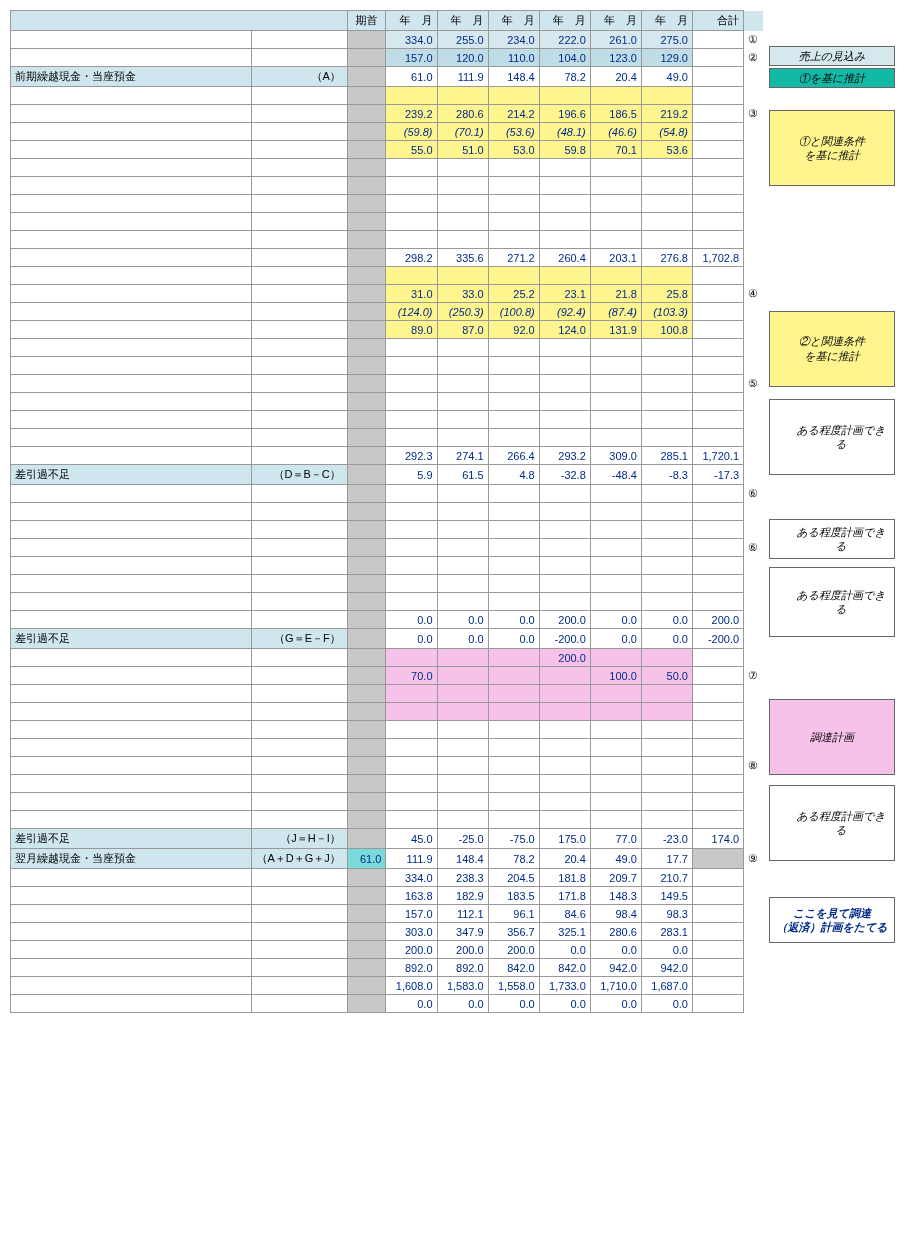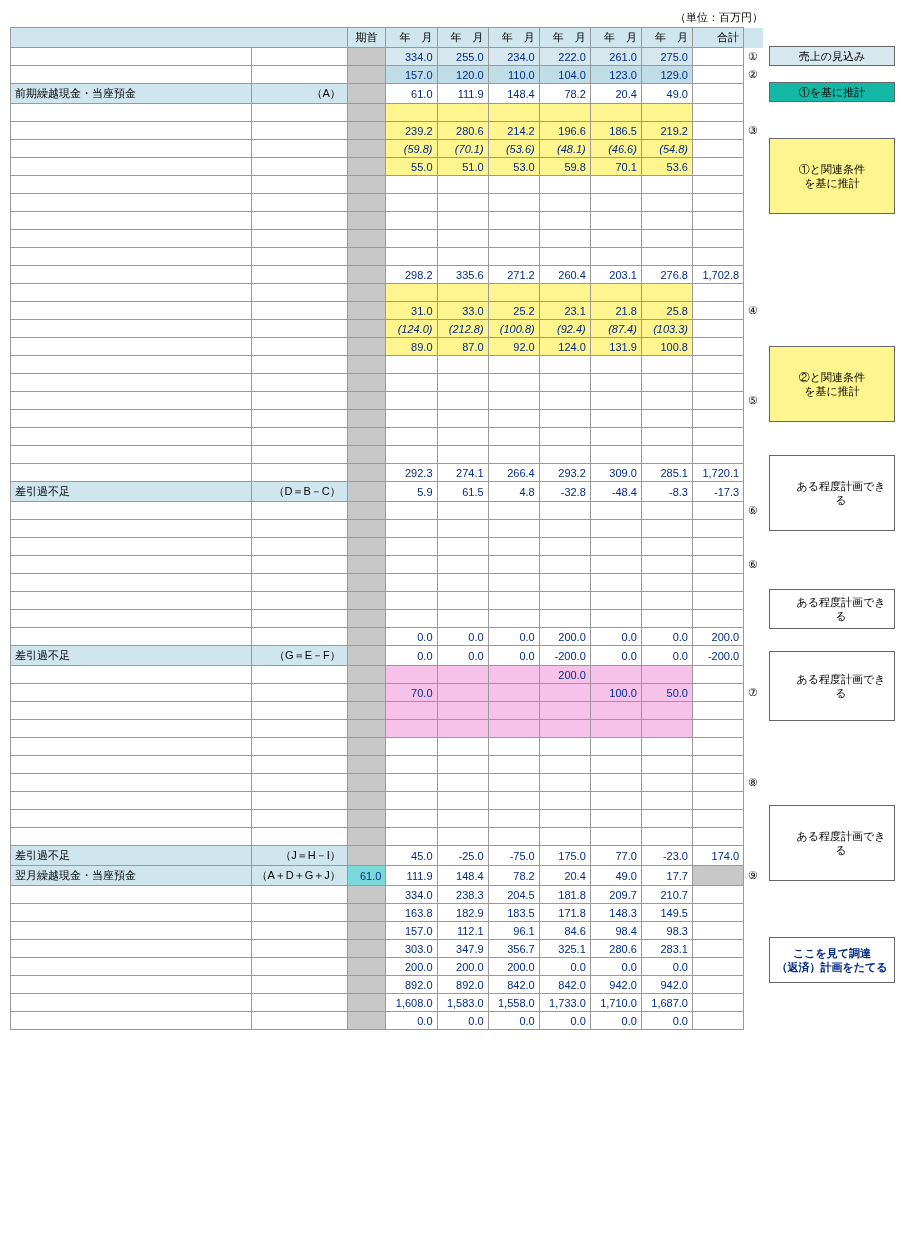--- a/index.html
+++ b/index.html
@@ -30,40 +30,39 @@
   .grey { background: #c8c8c8; }
   .teal { background: #7adada; }
   .blue-light { background: #d6e7ee; }
   .blue-med { background: #bfdce7; }
   .yellow { background: #fff58f; }
   .pink { background: #f7c2ea; }
   .num { color: #002b88; font-variant-numeric: tabular-nums; }
   .num-italic { color: #002b88; font-style: italic; }
   .tbl-unit { text-align:right; font-size:11px; margin-bottom:2px; }
   .side { margin-left: 6px; }
-  .side-row { display:flex; align-items:flex-start; margin-bottom:16px; }
+  .side-row { display:flex; align-items:center; margin-bottom:2px;font-style:italic; }
   .side-box {
     border:1px solid #666; padding:4px 6px; width:126px;
     font-size:11px; line-height:1.3; display:flex; align-items:center; justify-content:center;
     text-align:center;
   }
   .box-bluelt { background:#d6e7ee; }
   .box-bluemd { background:#14b8a6; }
   .box-yellow { background:#fff58f; }
   .box-pink { background:#f7c2ea; }
   .box-white { background:#fff;padding-left:24px; }
   .box-emph { background:#fff; color:#002b88; font-weight:bold; }
   .marker-col { width:18px; }
 </style>
 </head>
 <body>
 
 <div class="page">
   <div>
-    <div class="tbl-unit">（単位：百万円）</div>
     <table class="main-table" id="mt">
         <tbody>
           <tr class="hdr-row">
             <td class="label hdr-lbl" colspan="2"></td>
             <td class="col-period">期首</td>
             <td class="col-head">年　月</td>
             <td class="col-head">年　月</td>
             <td class="col-head">年　月</td>
             <td class="col-head">年　月</td>
             <td class="col-head">年　月</td>
@@ -296,21 +295,21 @@
             <td class="num "></td>
             <td class="marker-col" style="border:none;text-align:center">④</td>
           </tr>
         </tbody>
         <tbody>
           <tr>
             <td class="label "></td>
             <td class="equ " style="width:90px"></td>
             <td class="grey num"></td>
             <td class="yellow num-italic">(124.0)</td>
-            <td class="yellow num-italic">(212.8)</td>
+            <td class="yellow num-italic">(250.3)</td>
             <td class="yellow num-italic">(100.8)</td>
             <td class="yellow num-italic">(92.4)</td>
             <td class="yellow num-italic">(87.4)</td>
             <td class="yellow num-italic">(103.3)</td>
             <td class="num "></td>
             <td class="marker-col" style="border:none;text-align:center"></td>
           </tr>
         </tbody>
         <tbody>
           <tr>
@@ -905,20 +904,23 @@
       </div>
       <div style="height:42px"></div>
       <div class="side-row" style="height:40px">
         <div class="side-box box-white" style="height:40px">ある程度計画できる</div>
       </div>
       <div style="height:6px"></div>
       <div class="side-row" style="height:70px">
         <div class="side-box box-white" style="height:70px">ある程度計画できる</div>
       </div>
       <div style="height:60px"></div>
+      <div class="side-row" style="height:76px">
+        <div class="side-box box-pink" style="height:76px">調達計画</div>
+      </div>
       <div style="height:8px"></div>
       <div class="side-row" style="height:76px">
         <div class="side-box box-white" style="height:76px">ある程度計画できる</div>
       </div>
       <div style="height:40px"></div>
       <div class="side-row" style="height:34px">
         <div class="side-box box-emph" style="height:46px">ここを見て調達<br>（返済）計画をたてる</div>
       </div>
     </div>
 </div>

